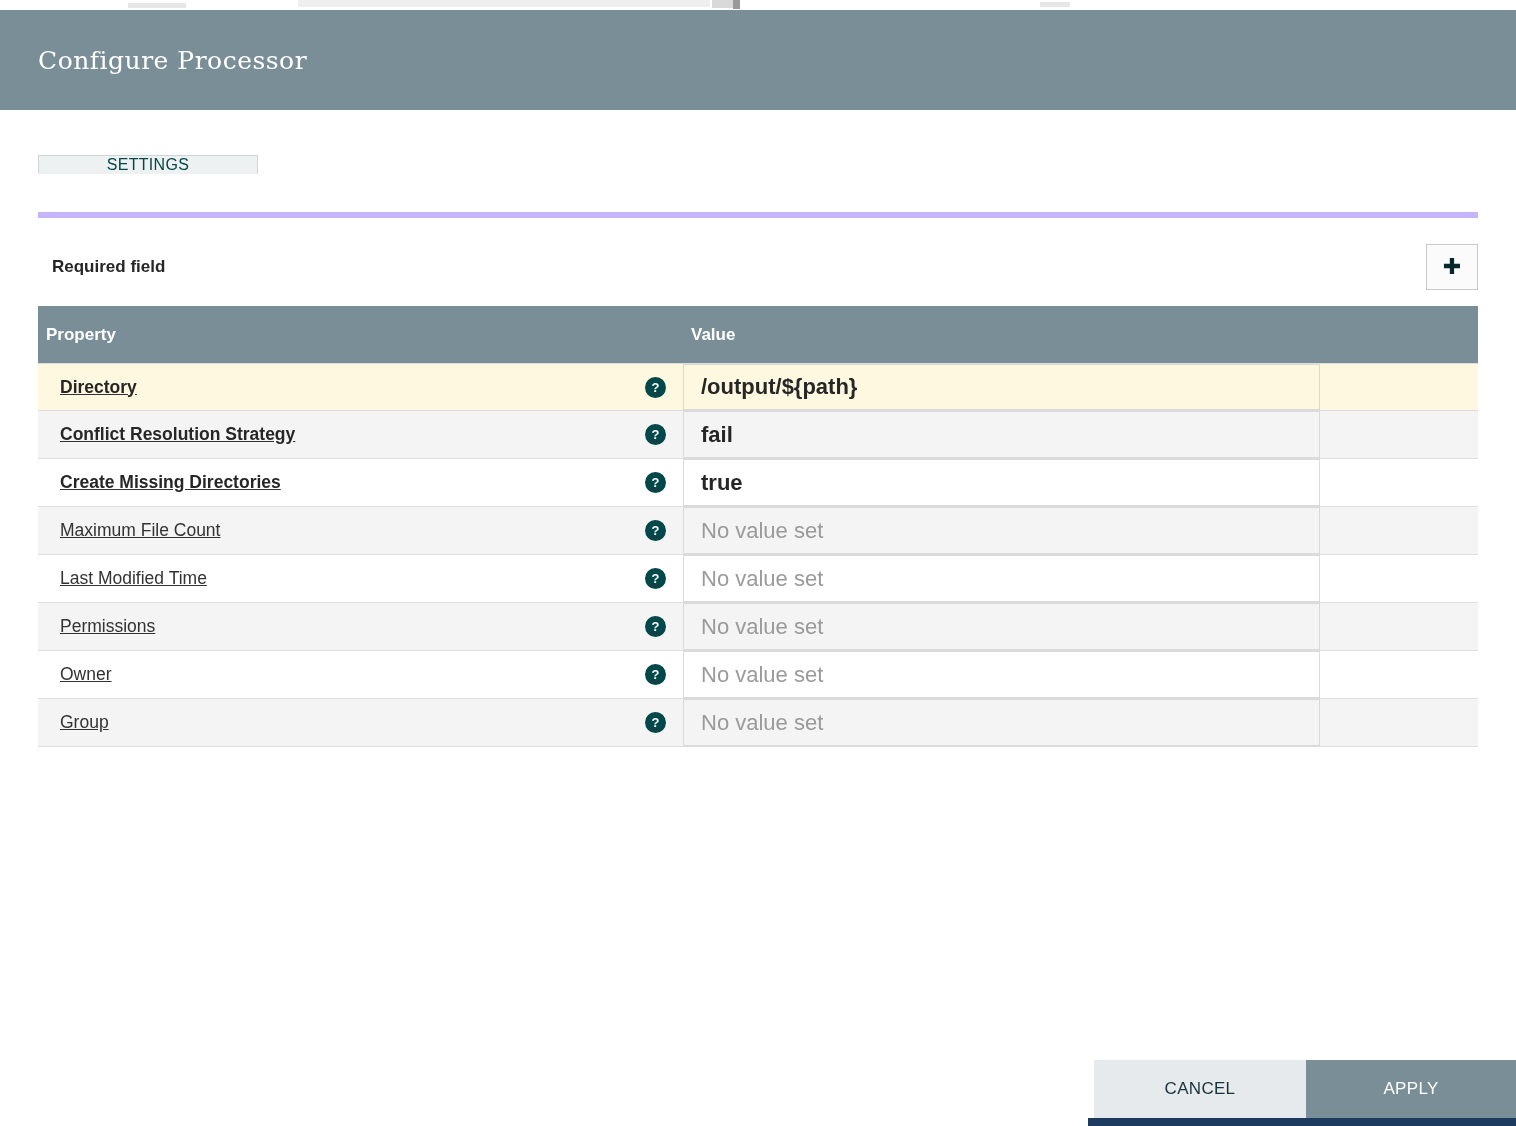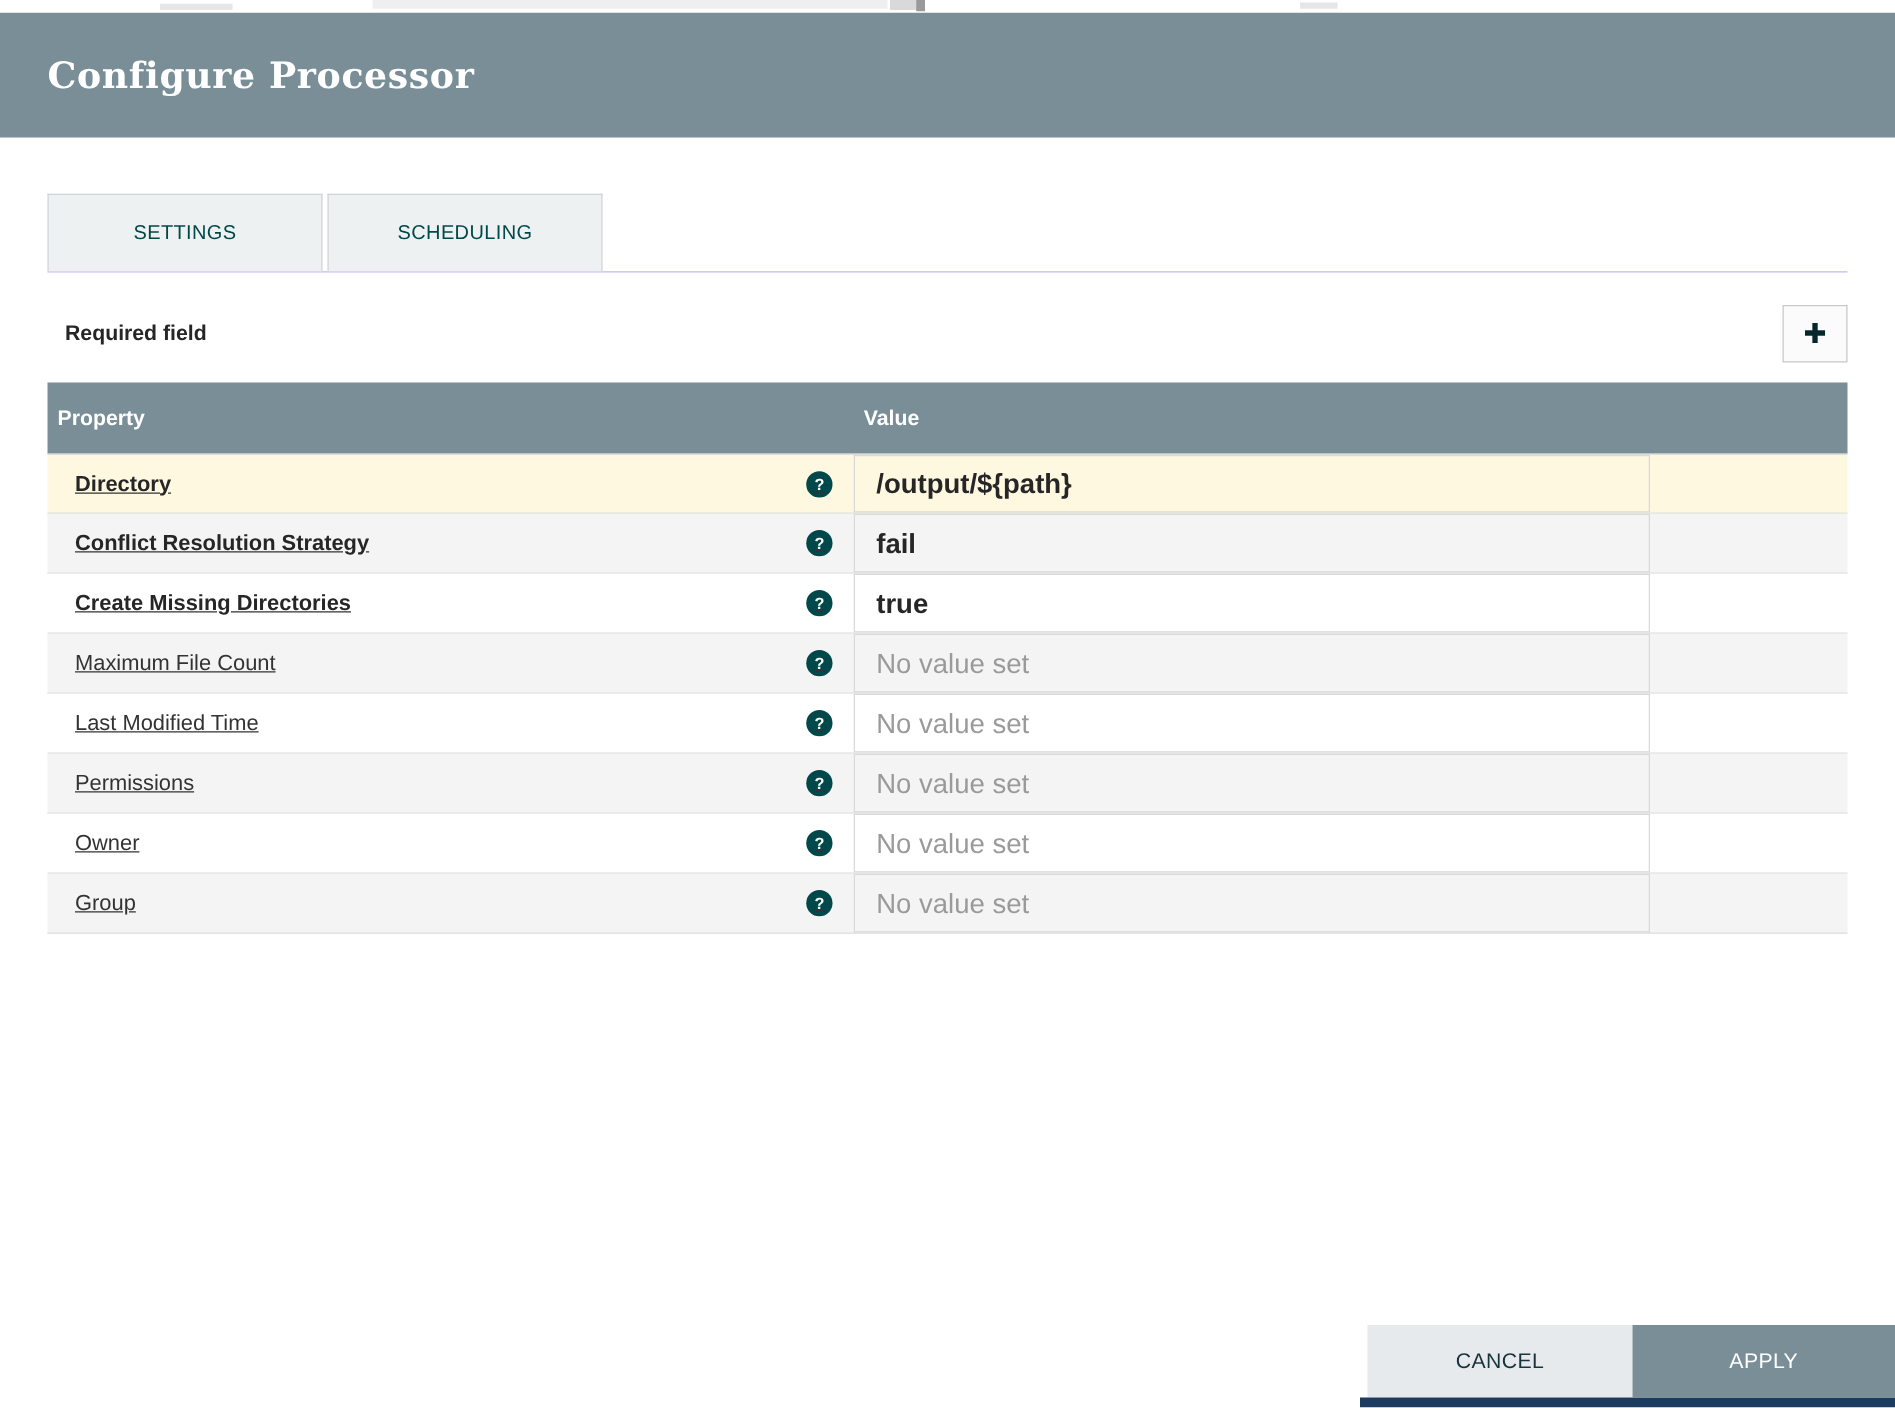--- a/index.html
+++ b/index.html
@@ -23,33 +23,34 @@
   
   .header {
     height: 100px;
     background: #7A8E98;
     display: flex;
     align-items: center;
     padding-left: 38px;
   }
   .header h1 {
     font-family: "DejaVu Serif", serif;
-    font-weight: bold;
-    font-size: 29px;
+    font-weight: normal;
+    font-size: 25px;
     color: #ffffff;
     letter-spacing: 0.5px;
   }
 
   
   .tabs {
     margin: 45px 38px 0 38px;
     display: flex;
-    border-bottom: 1px solid #c4b5fd;
+    border-bottom: 6px solid #c4b5fd;
     height: 63px;
     align-items: stretch;
+    flex-direction: column;
   }
   .tab {
     width: 220px;
     margin-right: 4px;
     display: flex;
     align-items: center;
     justify-content: center;
     font-size: 16px;
     letter-spacing: 0.3px;
     color: #004849;
@@ -182,21 +183,20 @@
     <div class="artifact a4"></div>
     <div class="artifact a5"></div>
   </div>
 
   <div class="header">
     <h1>Configure Processor</h1>
   </div>
 
   <div class="tabs" id="tabs">
       <div class="tab">SETTINGS</div>
-      <div class="tab">SCHEDULING</div>
     </div>
 
   <div class="required-row">
     <span class="required-label">Required field</span>
     <button type="button" class="add-btn">
       <span>✚</span>
     </button>
   </div>
 
   <div class="table">

